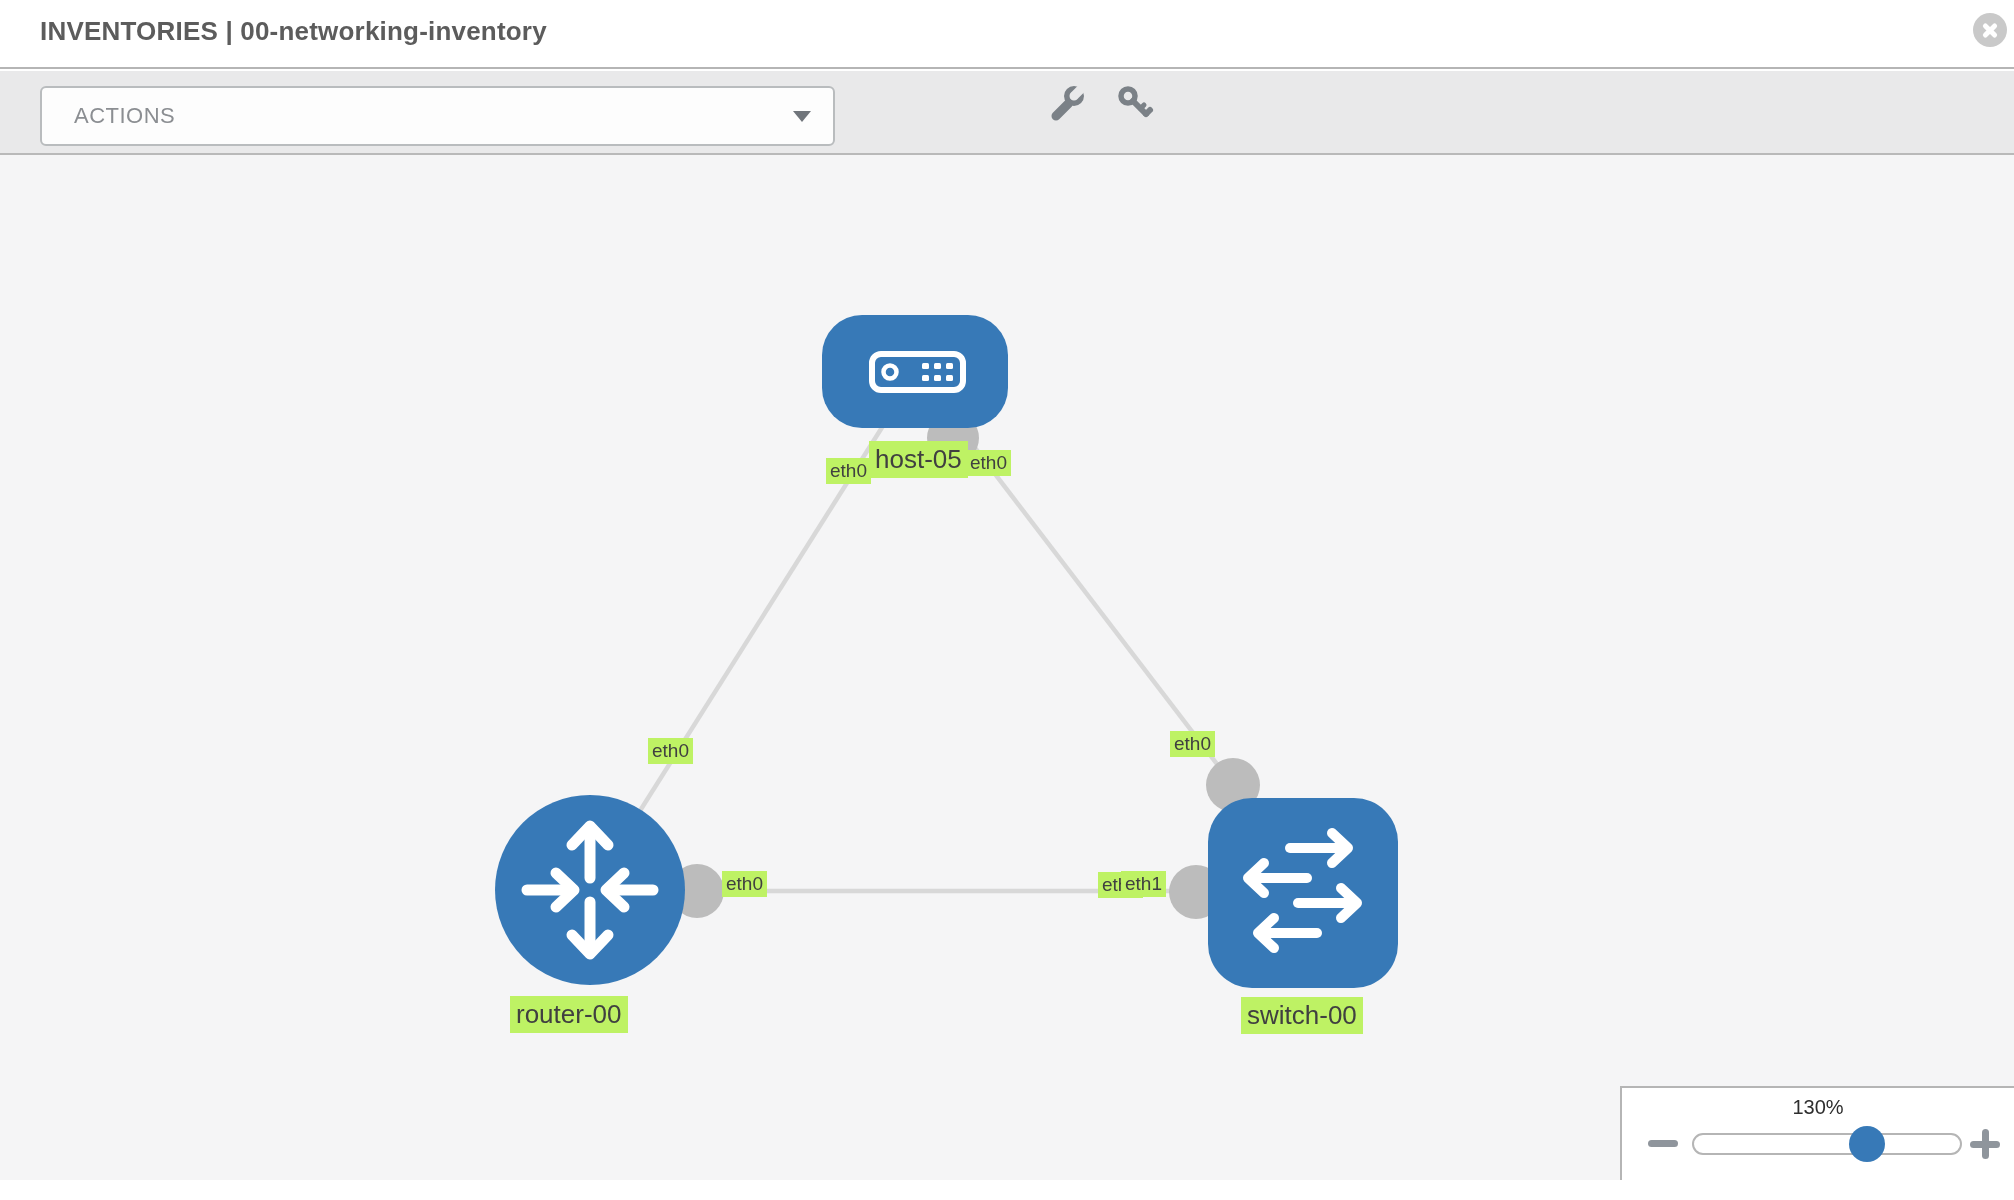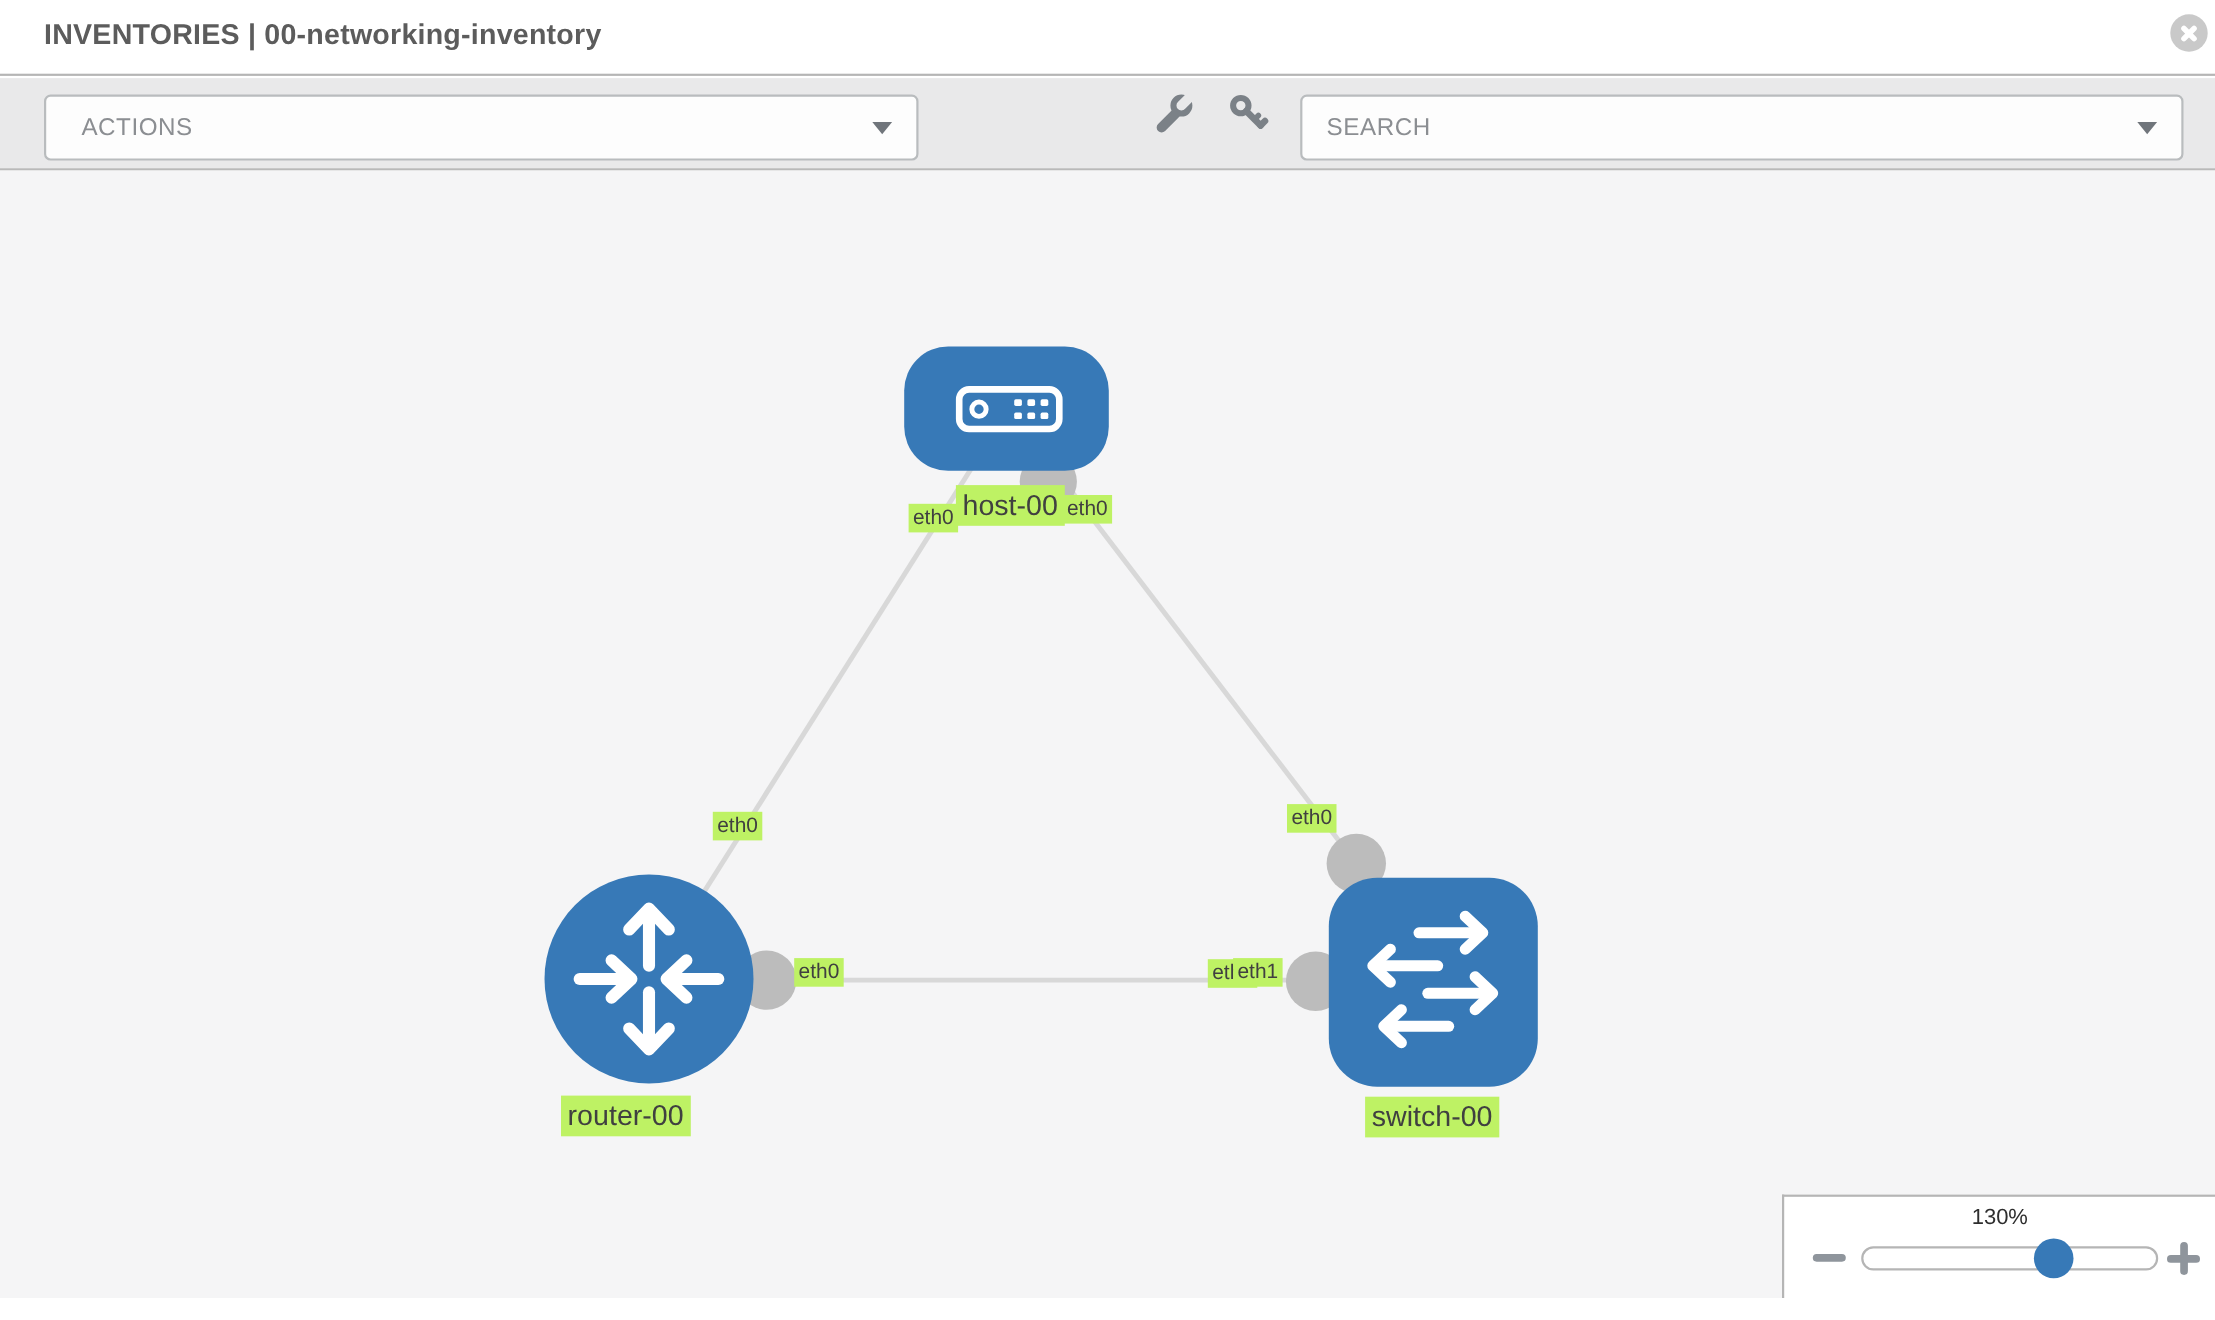--- a/index.html
+++ b/index.html
@@ -130,24 +130,20 @@
       <svg width="40" height="46" viewBox="0 0 40 46">
         <g fill="none" stroke="#7b8187" stroke-linecap="round">
           <circle cx="12" cy="13" r="7" stroke-width="5.5"></circle>
           <line x1="17" y1="18" x2="30" y2="31" stroke-width="6"></line>
           <line x1="30" y1="31" x2="34" y2="27" stroke-width="6"></line>
           <line x1="24.5" y1="25.5" x2="28" y2="22" stroke-width="5"></line>
         </g>
       </svg>
     </button>
 
-    <div class="dropdown dd-search">
-      <span class="dd-label">SEARCH</span>
-      <span class="caret"></span>
-    </div>
   </div>
 
   <div class="canvas">
     <svg class="topo-svg" width="2014" height="1045" viewBox="0 0 2014 1045">
 
       <line x1="917" y1="217" x2="590" y2="735" stroke="#d8d8d8" stroke-width="4.5"></line>
       <line x1="917" y1="217" x2="1233" y2="630" stroke="#d8d8d8" stroke-width="4.5"></line>
       <line x1="590" y1="736" x2="1303" y2="736" stroke="#d8d8d8" stroke-width="4.5"></line>
 
       <circle cx="953" cy="283" r="26" fill="#bcbcbc"></circle>
@@ -193,21 +189,21 @@
           <path d="M1307 723 L1256 723"></path>
           <path d="M1264 708 L1248 723 L1264 738"></path>
           <path d="M1298 748 L1349 748"></path>
           <path d="M1341 733 L1357 748 L1341 763"></path>
           <path d="M1317 778 L1266 778"></path>
           <path d="M1274 763 L1258 778 L1274 793"></path>
         </g>
       </g>
     </svg>
 
-    <div class="node-label" style="left:869px; top:286px;">host-00</div>
+    <div class="node-label" style="left:869px; top:286px;">host-05</div>
     <div class="node-label" style="left:510px; top:841px;">router-00</div>
     <div class="node-label" style="left:1241px; top:842px;">switch-00</div>
 
     <div class="iface-label" style="left:826px; top:303px;">eth0</div>
     <div class="iface-label" style="left:966px; top:295px;">eth0</div>
     <div class="iface-label" style="left:648px; top:583px;">eth0</div>
     <div class="iface-label" style="left:1170px; top:576px;">eth0</div>
     <div class="iface-label" style="left:722px; top:716px;">eth0</div>
     <div class="iface-label" style="left:1098px; top:717px;">eth0</div>
     <div class="iface-label" style="left:1121px; top:716px;">eth1</div>

